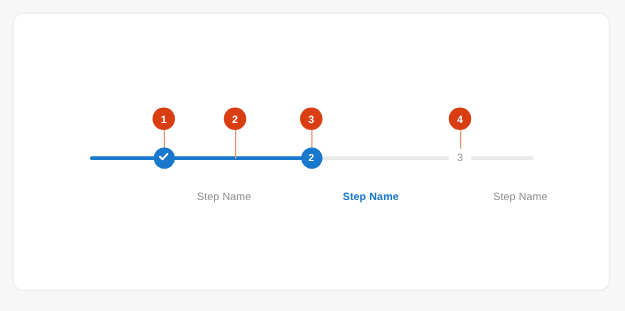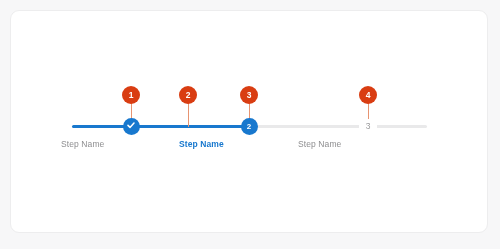--- a/index.html
+++ b/index.html
@@ -114,24 +114,24 @@
     width: 18px;
     height: 14px;
     background: #ffffff;
     color: #9a9a9c;
     font-size: 8.5px;
     line-height: 14px;
     text-align: center;
   }
   .node-label {
     position: absolute;
-    top: 13px;
+    top: 26px;
     left: -70px;
     width: 140px;
-    text-align: left;
+    text-align: right;
     font-size: 8.5px;
     color: #8e8e90;
     letter-spacing: 0.1px;
     white-space: nowrap;
   }
   .node-label.active {
     color: #1878ce;
     font-weight: bold;
   }
 </style>

